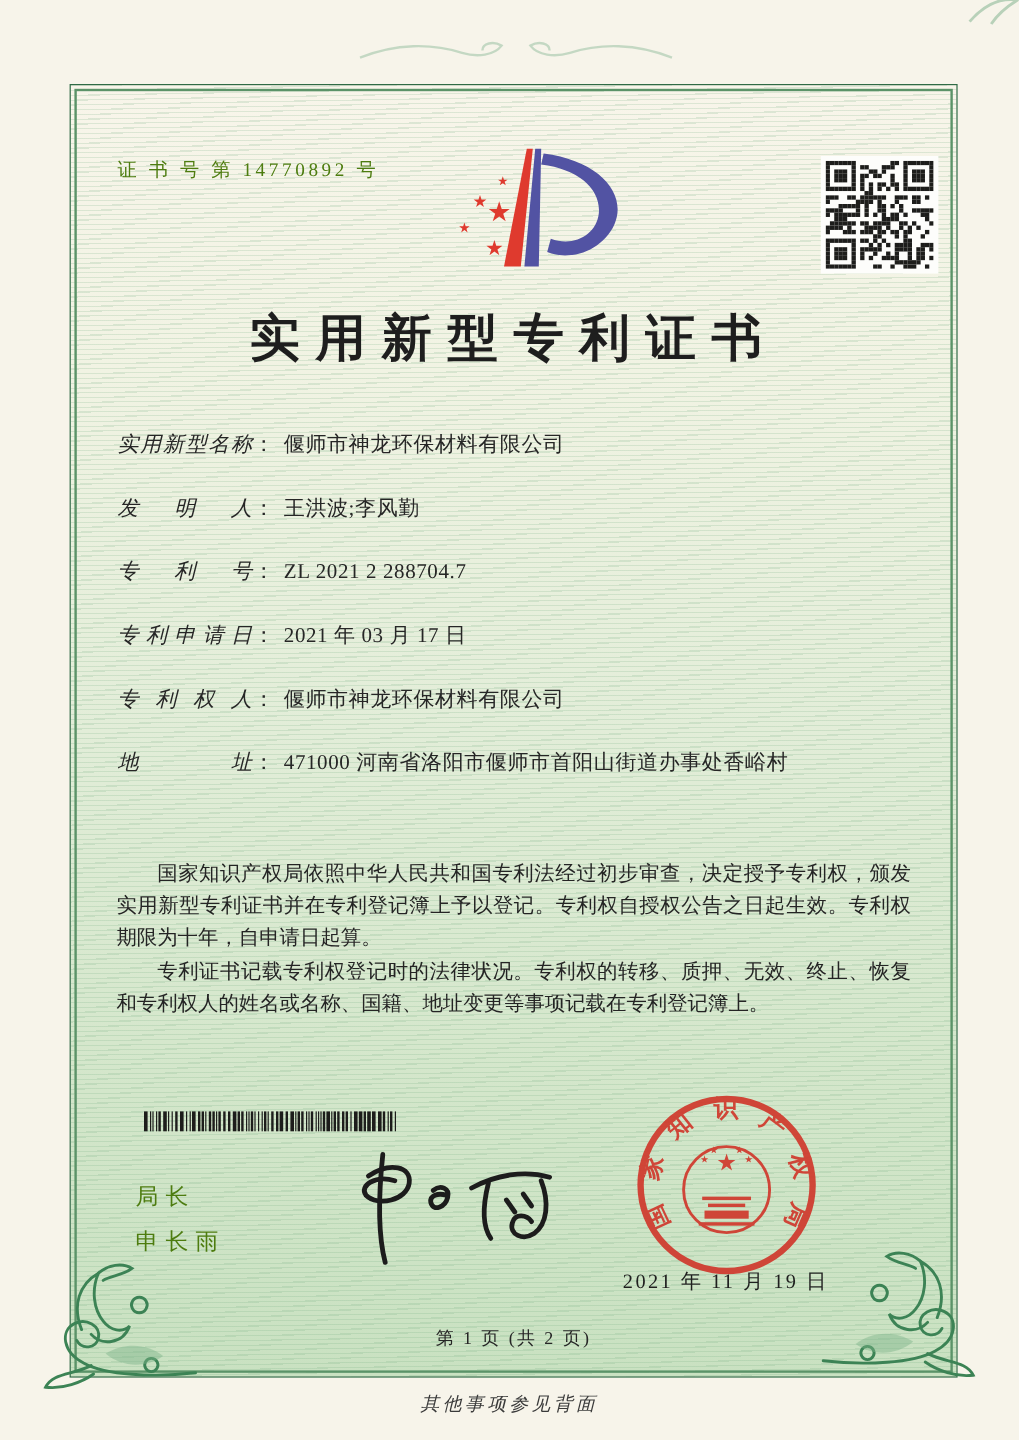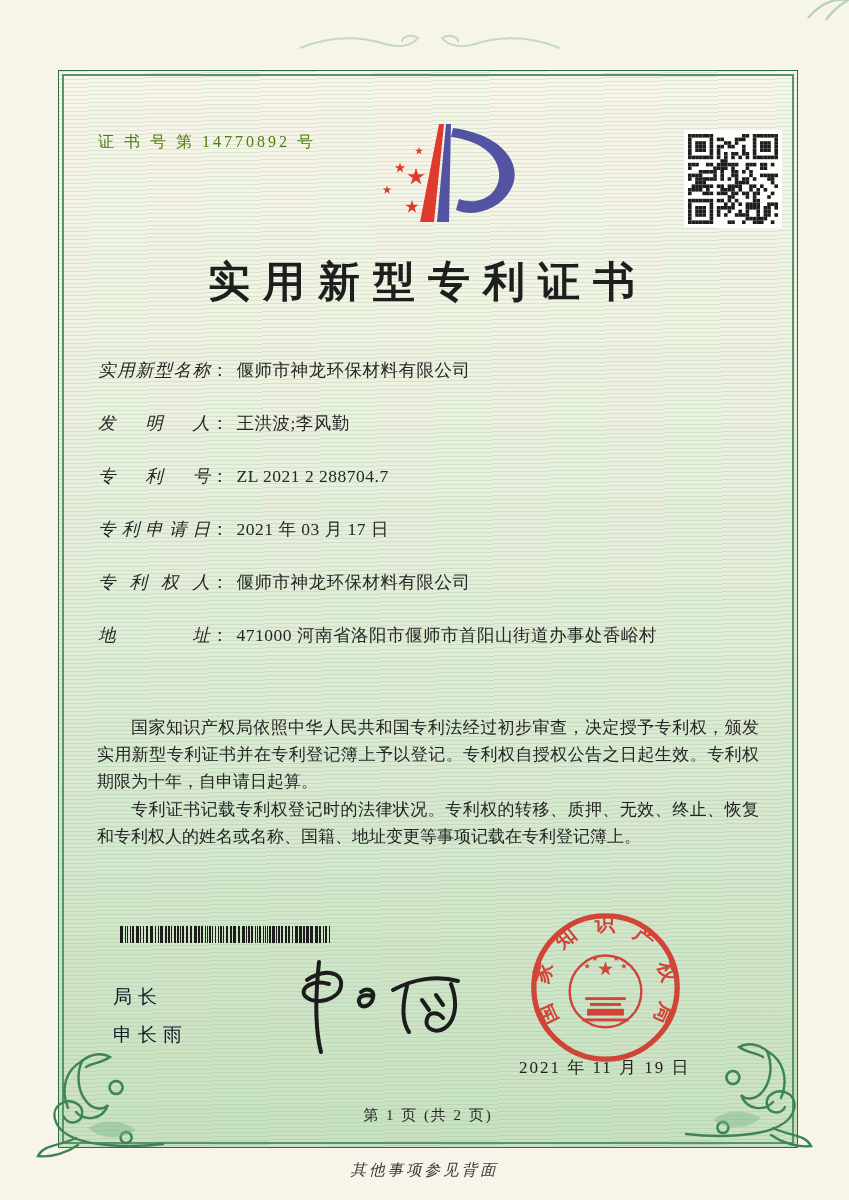--- a/index.html
+++ b/index.html
@@ -33,21 +33,21 @@
   }
   .fields{position:absolute;left:98px;top:358px;width:660px;}
   .field-row{position:relative;height:22px;margin-bottom:31px;font-size:17.5px;white-space:nowrap;}
   .flabel{display:inline-block;width:112px;text-align:justify;text-align-last:justify;vertical-align:bottom;font-style:italic;}
   .fcolon{display:inline-block;margin:0 8px 0 1px;}
   .fvalue{letter-spacing:0.5px;}
   .grant-col2{position:absolute;left:355px;top:0;}
   .paras{position:absolute;left:97px;top:714px;width:662px;font-size:17px;line-height:1.6;text-align:justify;color:#242424;}
   .paras p{margin:0;text-indent:2em;}
   .barcode{position:absolute;left:120px;top:926px;width:214px;height:17px;}
-  .sig-block{position:absolute;left:113px;top:984px;font-size:19px;letter-spacing:6px;color:#0f172a;}
+  .sig-block{position:absolute;left:113px;top:984px;font-size:19px;letter-spacing:6px;color:#4d7c0f;}
   .sig-block .line2{margin-top:12px;}
   .signature{position:absolute;left:255px;top:950px;}
   .seal{position:absolute;left:528px;top:910px;opacity:0.93;}
   .seal-date{position:absolute;left:519px;top:1056px;font-size:17px;letter-spacing:2px;color:#1f1f1f;}
   .page-num{position:absolute;left:58px;top:1106px;width:740px;text-align:center;font-size:15px;letter-spacing:2px;}
   .back-note{position:absolute;left:0;top:1160px;width:849px;text-align:center;font-size:15.5px;letter-spacing:3px;font-style:italic;color:#3a3a3a;}
   .flourish{position:absolute;}
   .flourish.left{left:30px;top:1046px;}
   .flourish.right{left:684px;top:1036px;transform:scaleX(-1);}
   .top-orn{position:absolute;left:290px;top:22px;opacity:0.55;}

